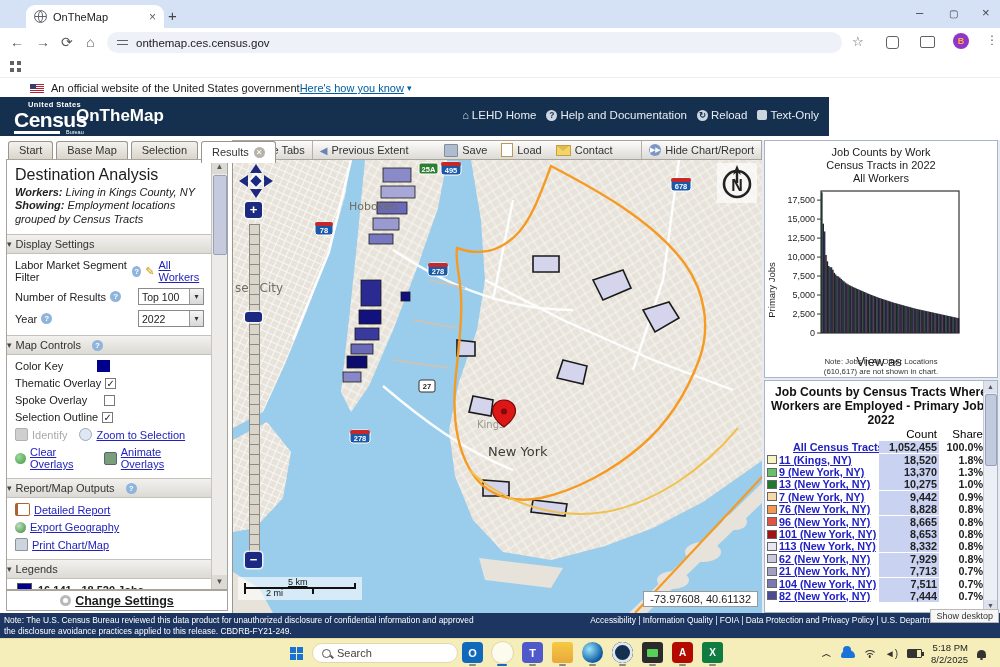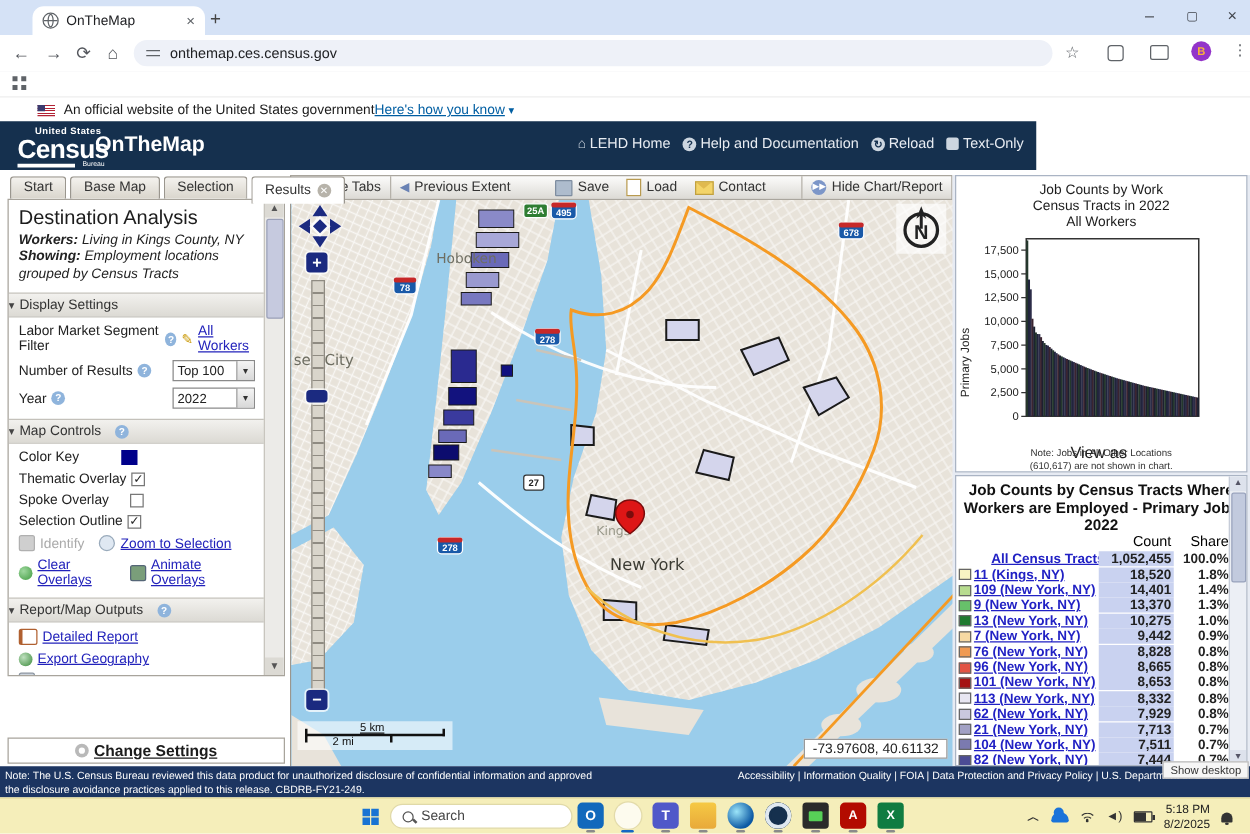--- a/index.html
+++ b/index.html
@@ -56,21 +56,21 @@
   .hico-circ{width:11px;height:11px;border-radius:50%;background:#cdd6e0;color:#15304e;font-size:8.5px;font-weight:bold;
     text-align:center;line-height:11px;}
   .hico-sq{width:10px;height:10px;background:#cdd6e0;border-radius:2px;}
   
   .tabrow{position:absolute;left:8px;top:141px;height:18px;display:flex;gap:3px;z-index:5;}
   .ltab{background:linear-gradient(#f4f2ee,#d9d5cc);border:1px solid #9a968e;border-bottom:none;
     border-radius:3px 3px 0 0;font-size:11px;color:#333;padding:2px 10px 3px;display:flex;align-items:center;gap:5px;}
   .ltab.active{background:#fff;position:relative;z-index:6;height:16px;}
   .ltab .x{width:11px;height:11px;border-radius:50%;background:#b7b3aa;color:#fff;font-size:8px;line-height:11px;text-align:center;}
   
-  .lpanel{position:absolute;left:6px;top:159px;width:222px;height:382px;background:#fff;border:1px solid #a8a49c;
+  .lpanel{position:absolute;left:6px;top:159px;width:222px;height:431px;background:#fff;border:1px solid #a8a49c;
     box-sizing:border-box;font-size:11px;color:#222;overflow:hidden;}
   .lp-inner{position:absolute;left:0;top:0;width:205px;}
   .lp-title{font-size:16px;color:#1c1c1c;margin:6px 8px 2px;}
   .lp-line{font-style:italic;margin:0 8px;line-height:1.22;}
   .lp-line b{font-style:italic;}
   .sechead{background:linear-gradient(#f2f1ee,#dcdad4);border-top:1px solid #c4c1ba;border-bottom:1px solid #c4c1ba;
     padding:3px 0;margin-top:8px;color:#333;display:flex;align-items:center;gap:4px;}
   .sechead::before{content:"▾";font-size:9px;color:#444;}
   .qicon{display:inline-block;width:11px;height:11px;border-radius:50%;background:#8fb4dc;color:#fff;font-size:8px;
     font-weight:bold;line-height:11px;text-align:center;vertical-align:-1px;}
@@ -762,26 +762,20 @@
             <span class="tcount">1,052,455</span>
             <span class="tshare">100.0%</span>
           </div>
           <div class="trow">
             <span class="tswatch" style="background: rgb(247, 243, 195);"></span>
             <span class="tlink">11 (Kings, NY)</span>
             <span class="tcount">18,520</span>
             <span class="tshare">1.8%</span>
           </div>
           <div class="trow">
-            <span class="tswatch" style="background: rgb(183, 220, 143);"></span>
-            <span class="tlink">109 (New York, NY)</span>
-            <span class="tcount">14,401</span>
-            <span class="tshare">1.4%</span>
-          </div>
-          <div class="trow">
             <span class="tswatch" style="background: rgb(103, 192, 106);"></span>
             <span class="tlink">9 (New York, NY)</span>
             <span class="tcount">13,370</span>
             <span class="tshare">1.3%</span>
           </div>
           <div class="trow">
             <span class="tswatch" style="background: rgb(30, 122, 46);"></span>
             <span class="tlink">13 (New York, NY)</span>
             <span class="tcount">10,275</span>
             <span class="tshare">1.0%</span>

